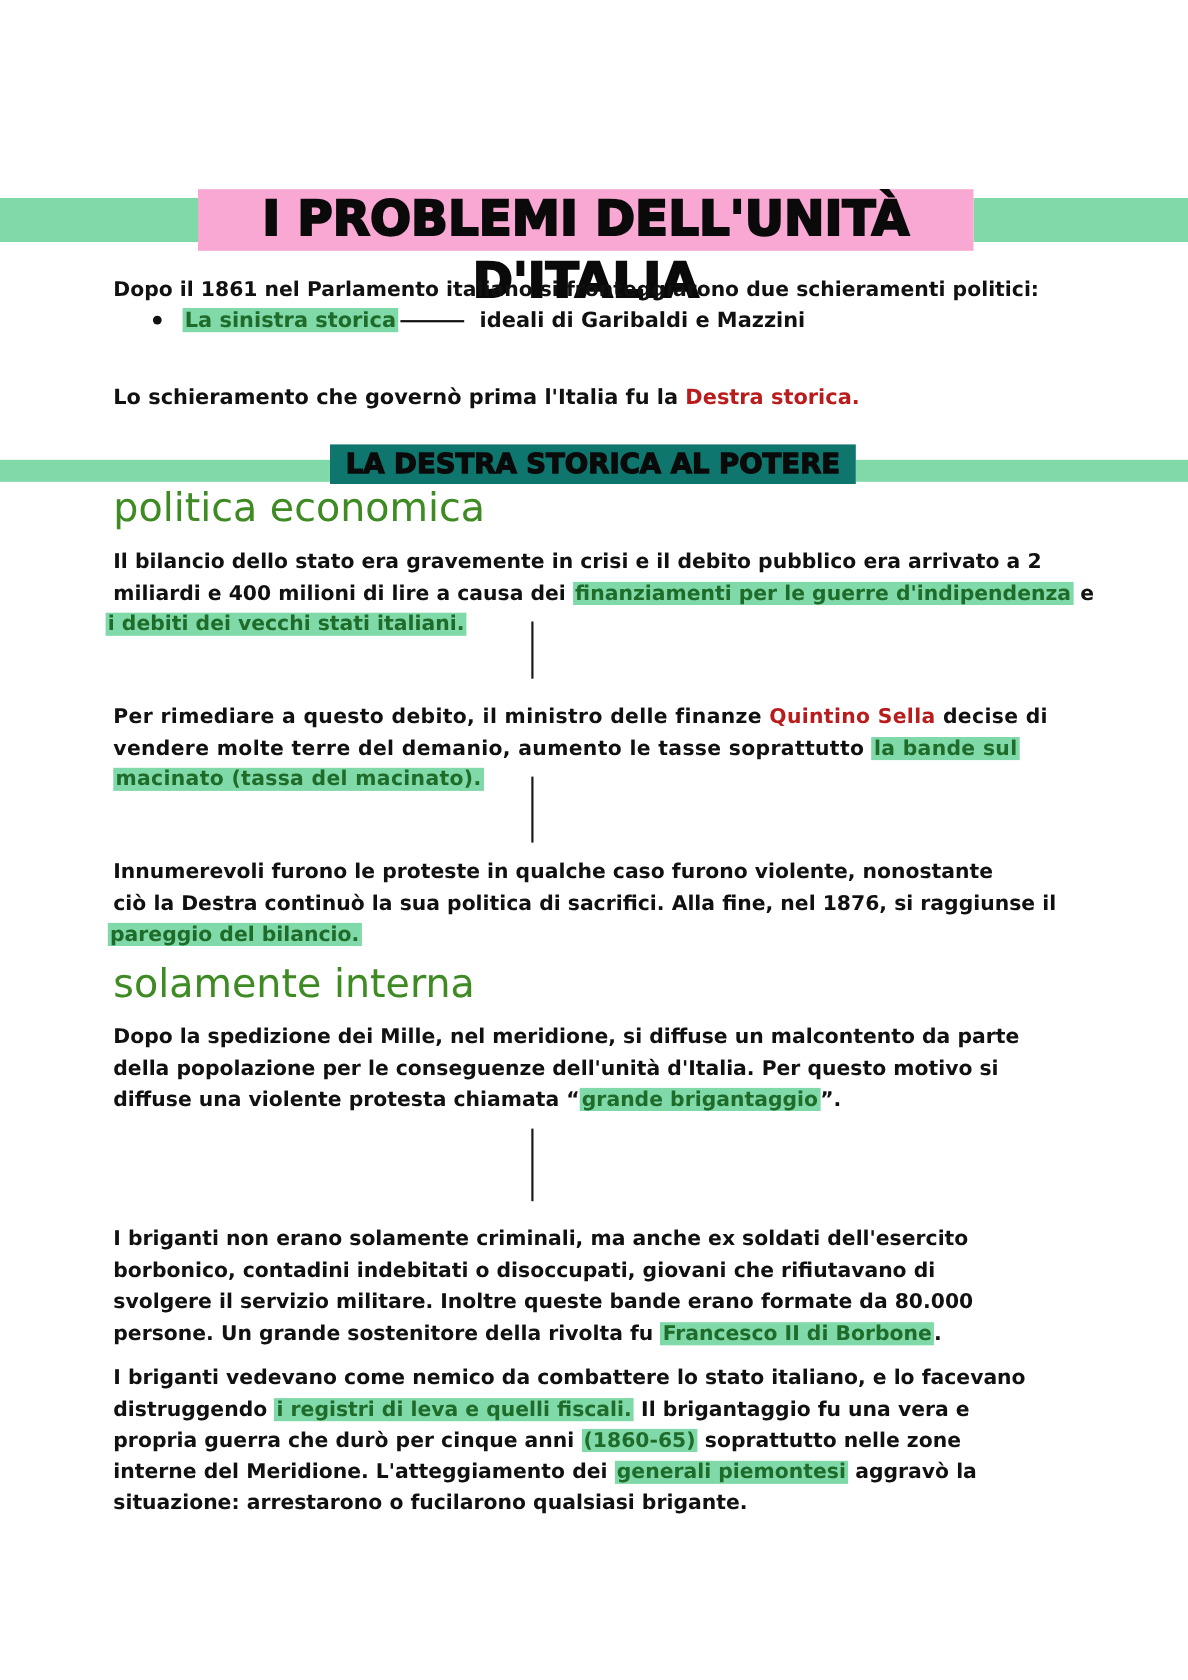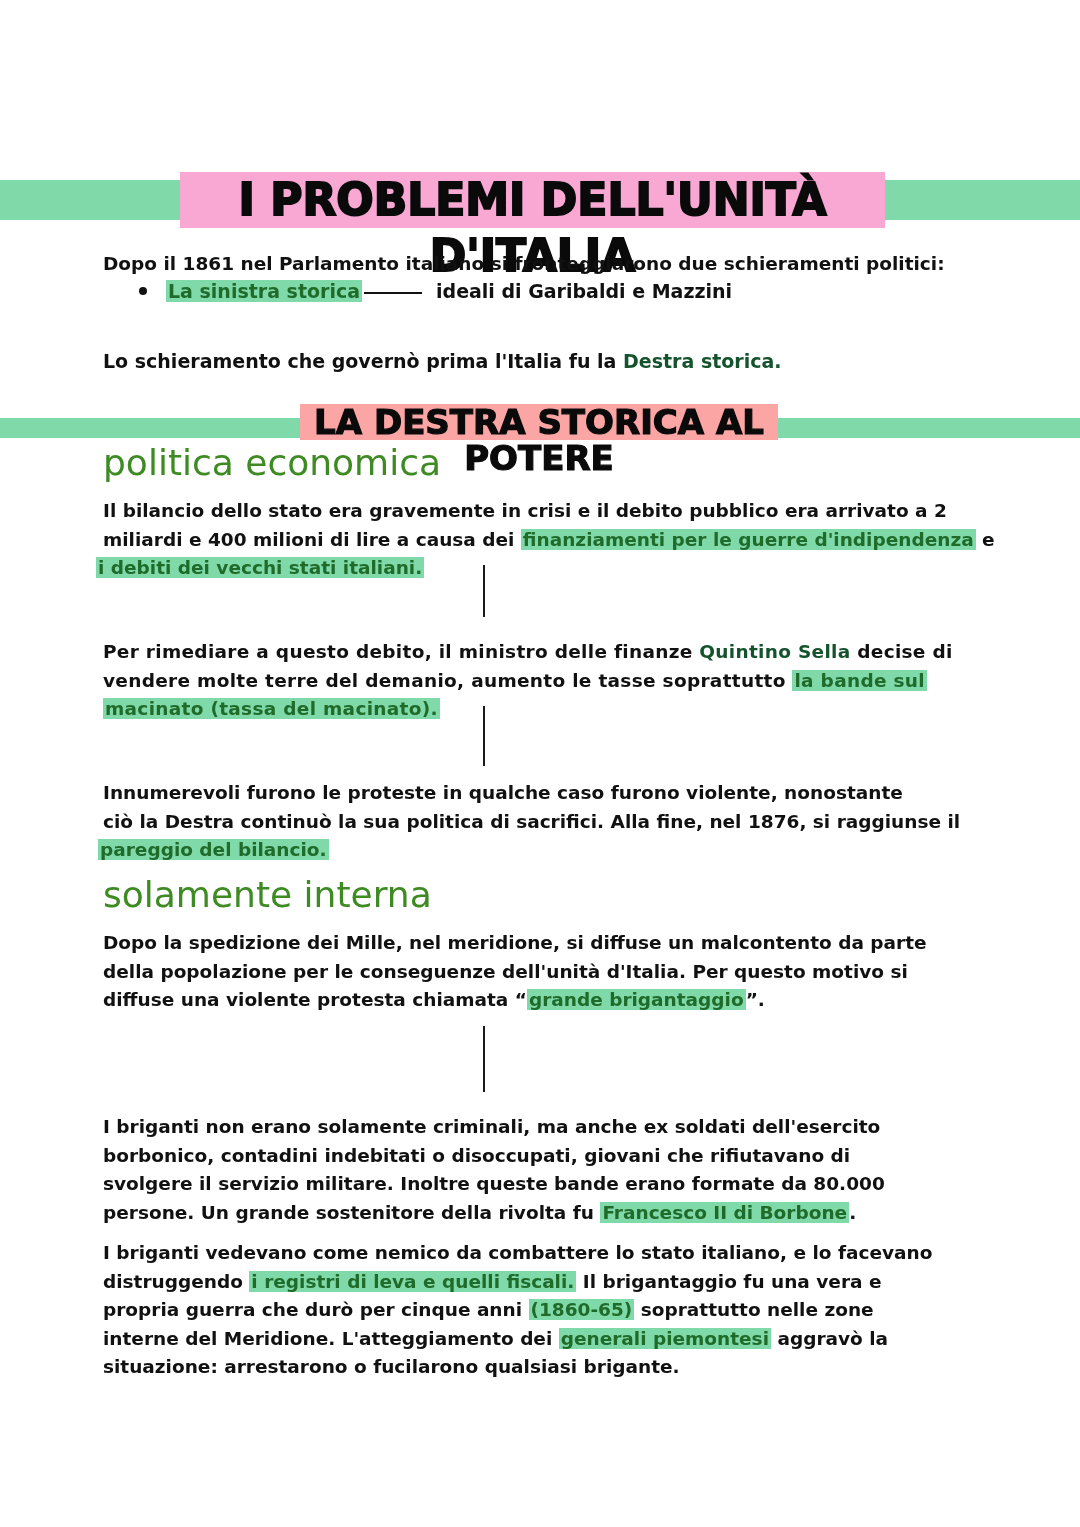--- a/index.html
+++ b/index.html
@@ -8,28 +8,28 @@
       font-family:"DejaVu Sans", sans-serif; color:#111;
     }
     .band { position:absolute; background:#80d9a8; }
     .title {
       position:absolute; left:180px; top:172px; width:705px; height:56px;
       background:#f9a8d4; text-align:center;
       font-family:"DejaVu Sans", sans-serif; font-weight:900; font-size:44px; letter-spacing:0px;
       line-height:56px; color:#0a0a0a; -webkit-text-stroke:2px #0a0a0a;
     }
     .section-title {
-      position:absolute; left:300px; top:404px; width:478px; height:36px; background:#fca5a5;
-      font-family:"DejaVu Sans", sans-serif; font-weight:900; font-size:34px; line-height:36px;
+      position:absolute; left:300px; top:404px; width:478px; height:36px; background:#0f766e;
+      font-family:"DejaVu Sans", sans-serif; font-weight:900; font-size:25px; line-height:36px;
       text-align:center; color:#0a0a0a; -webkit-text-stroke:1.2px #0a0a0a; letter-spacing:0px;
     }
     .text { position:absolute; left:103px; font-size:18.5px; line-height:28.5px; font-weight:bold; }
     .text p { margin:0; }
     .hl { background:#80d9a8; color:#1f6b2a; padding:0 2px; }
-    .green { color:#14532d; }
+    .green { color:#b91c1c; }
     .subhead { position:absolute; left:103px; font-size:36px; color:#3e8a23; font-weight:normal; line-height:34px; }
     ul.bullets { position:absolute; left:103px; top:276px; margin:0; padding:0; list-style:none; font-size:19px; line-height:30px; font-weight:bold; }
     ul.bullets li { position:relative; padding-left:63px; white-space:nowrap; }
     ul.bullets li .dot { position:absolute; left:36px; top:11px; width:8px; height:8px; border-radius:50%; background:#111; }
     .dash { display:inline-block; width:54px; height:2px; background:#111; vertical-align:middle; margin:0 4px 0 2px; }
     .vline { position:absolute; left:483px; width:2px; background:#1a1a1a; }
   </style>
 </head>
 <body>
 

